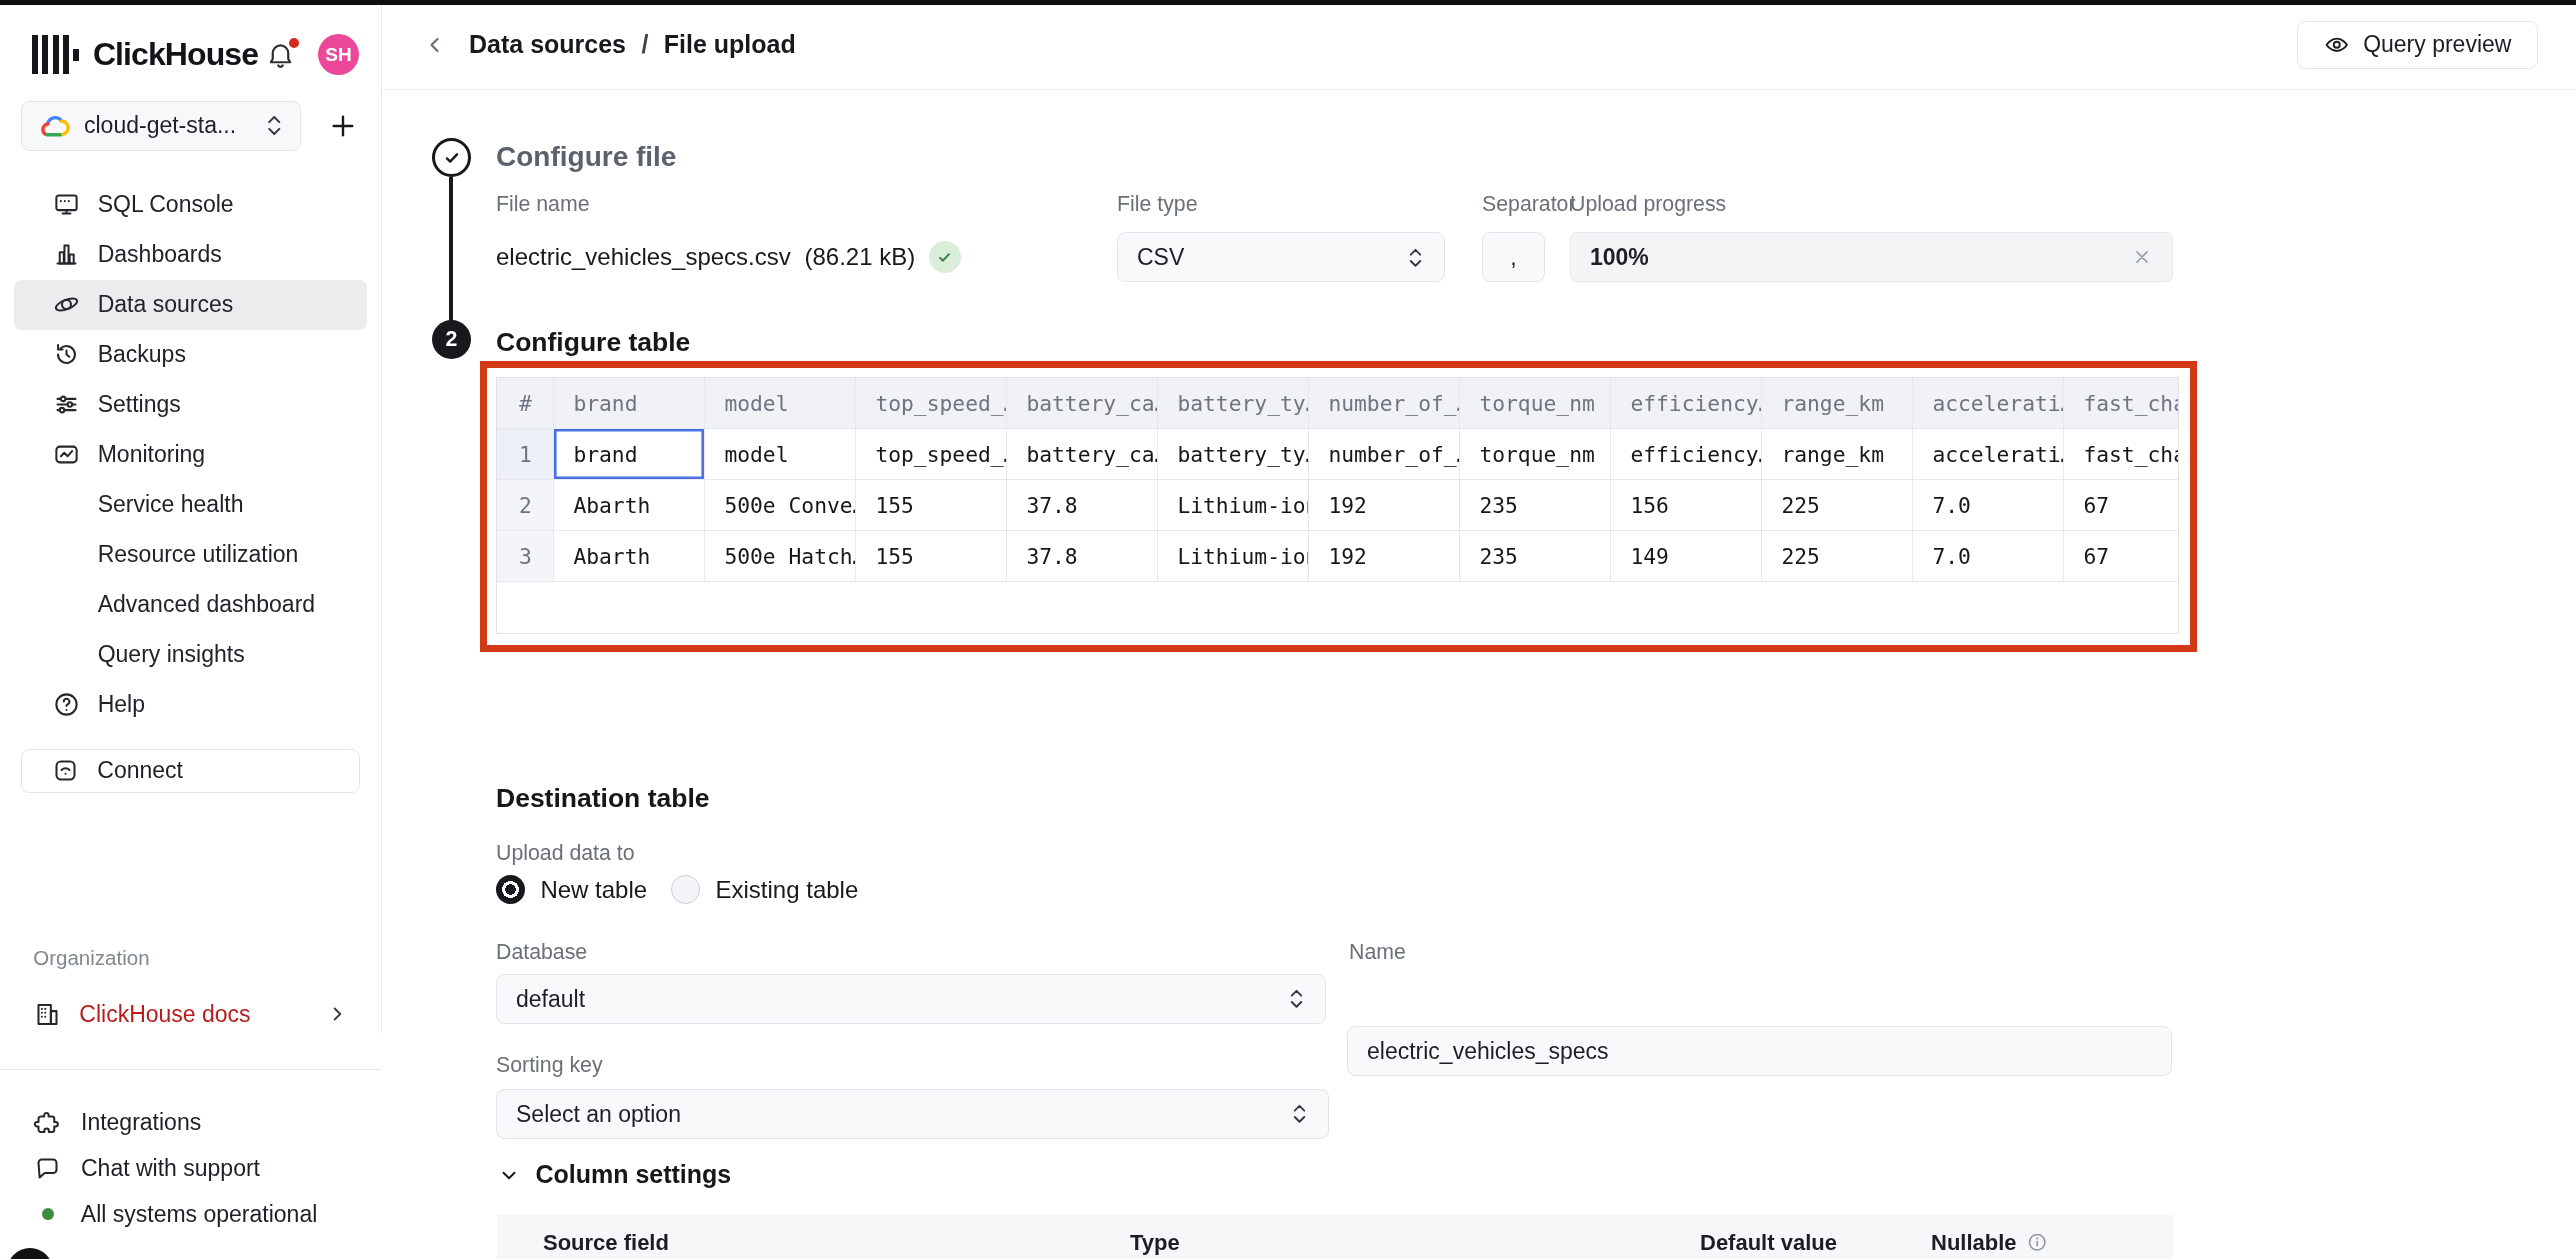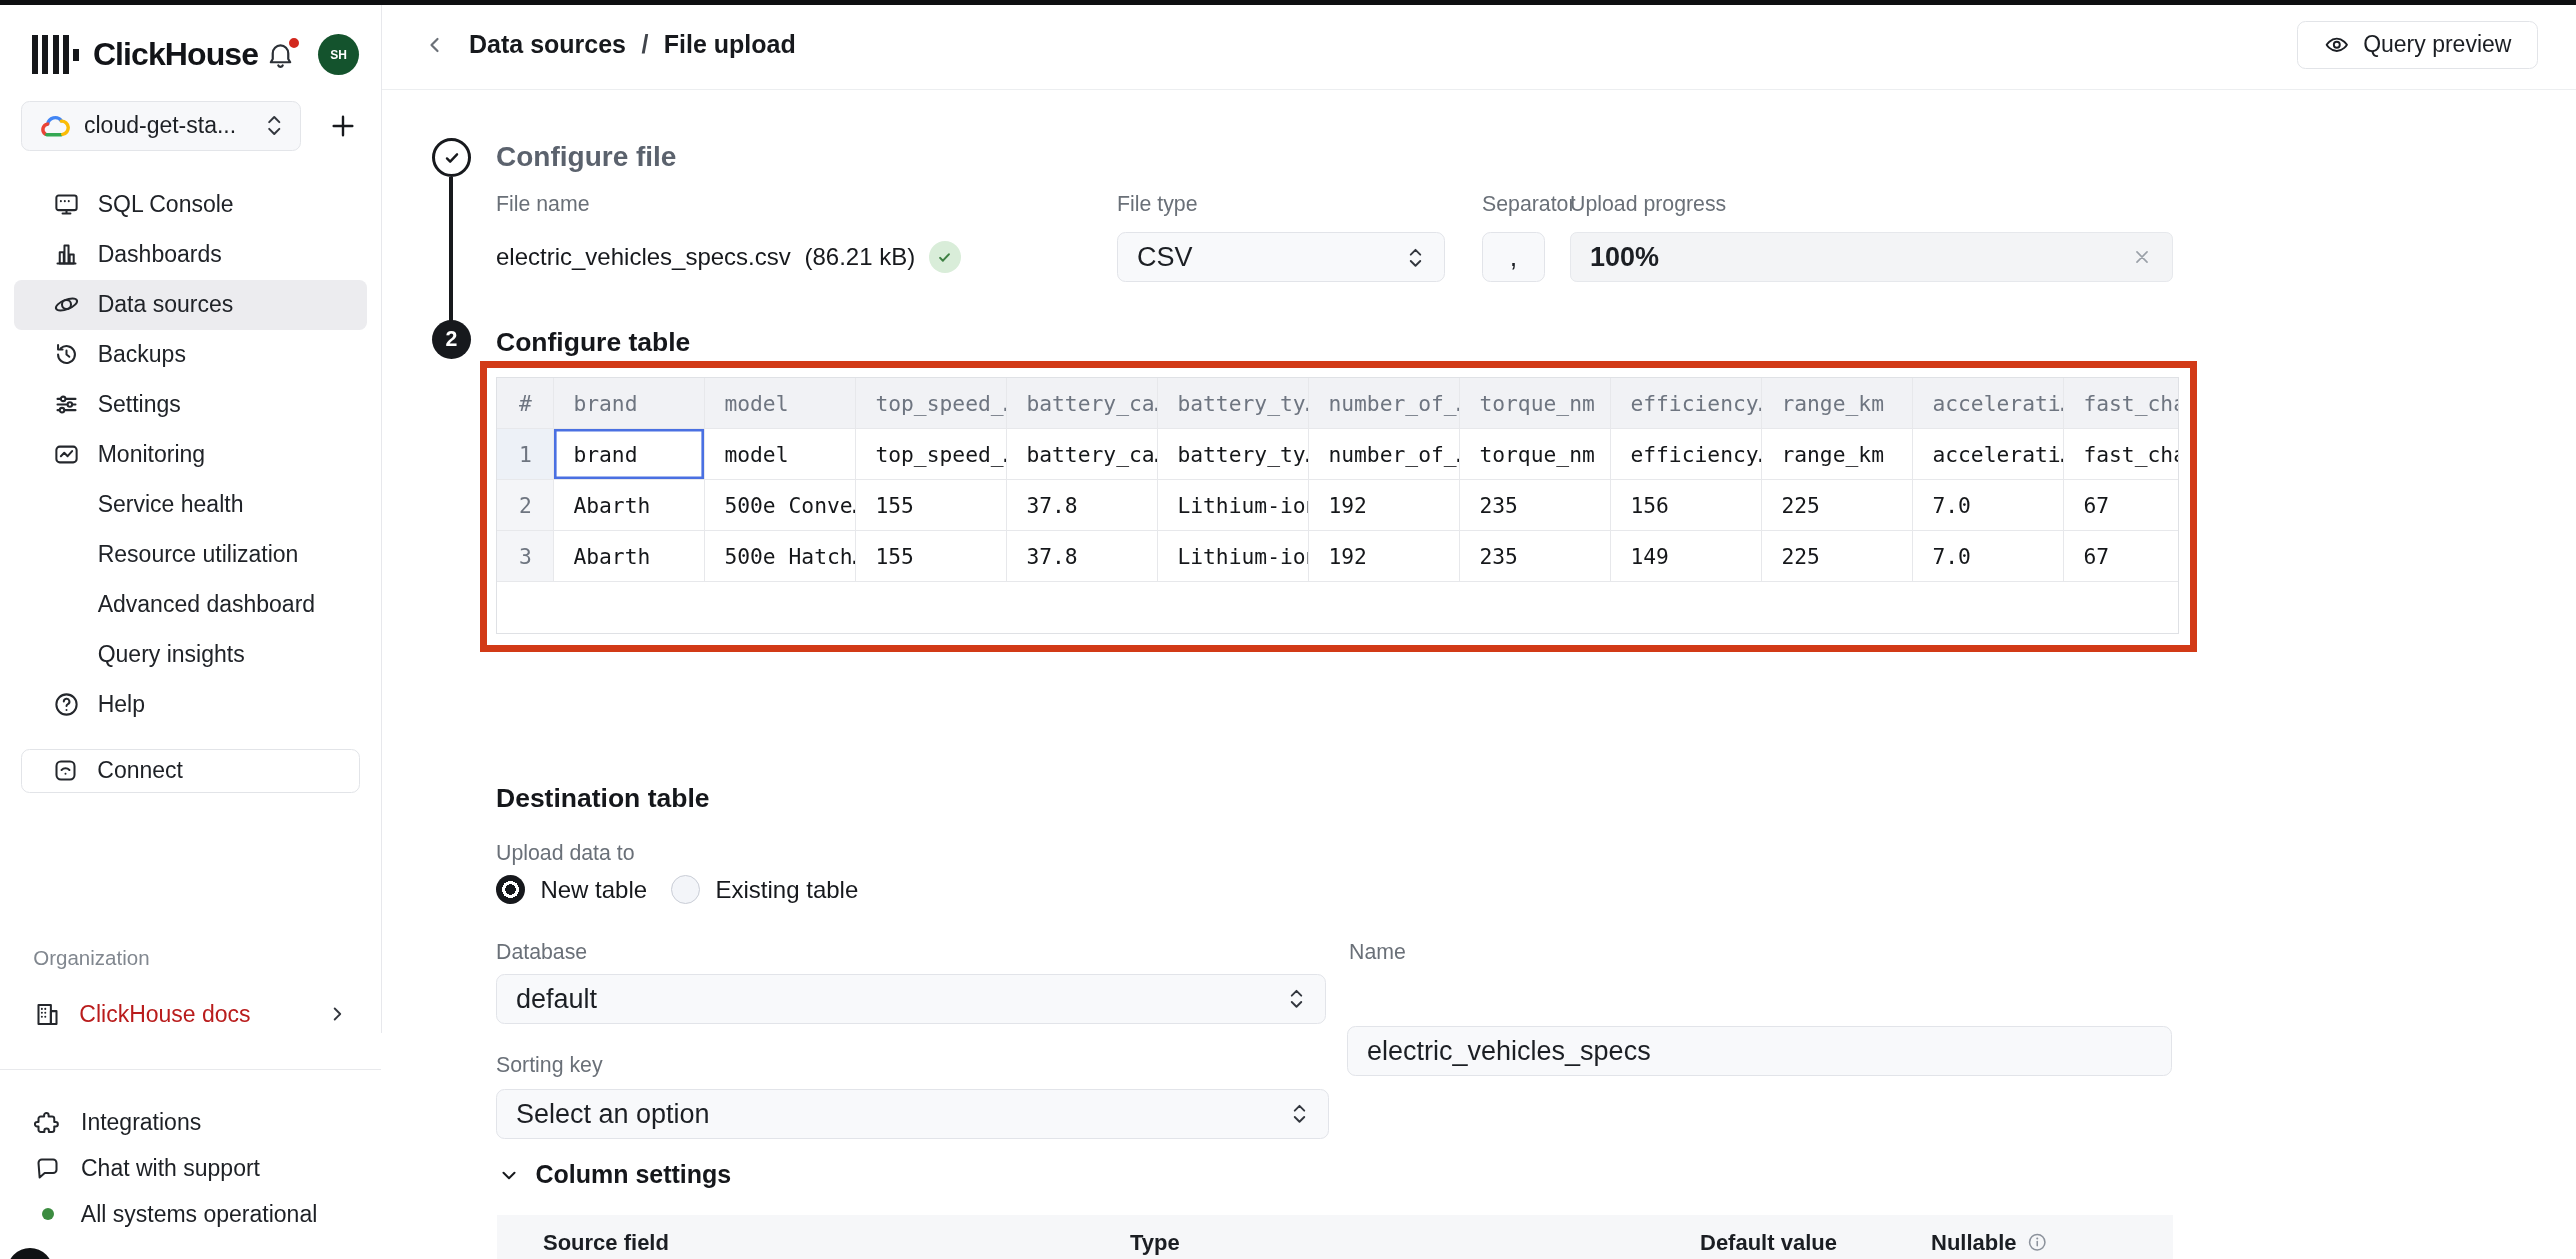--- a/index.html
+++ b/index.html
@@ -13,21 +13,21 @@
   
   .sidebar { width:382px; min-width:382px; height:100%; border-right:0.9px solid #e7e8ec; position:relative; background:#fff; }
   .sb-top { display:flex; align-items:center; padding:34px 22px 0 32px; }
   .logo-wrap { display:flex; align-items:center; gap:13.7px; flex:1; }
   .logo-bars { display:flex; align-items:center; height:39px; gap:4.3px; }
   .logo-bars .bar { width:6px; height:39px; background:#15171a; }
   .logo-bars .dot { width:6px; height:12px; background:#15171a; }
   .logo-text { font-size:32px; font-weight:700; letter-spacing:-0.9px; color:#121418; }
   .bell-wrap { position:relative; margin-right:22px; cursor:pointer; }
   .bell-dot { position:absolute; top:-3.4px; right:-5.1px; width:14.5px; height:14.5px; border-radius:50%; background:#d2281e; border:2.6px solid #fff; }
-  .avatar { width:41px; height:41px; border-radius:50%; background:#14532d; color:#fff; font-size:12px; font-weight:700; display:flex; align-items:center; justify-content:center; }
+  .avatar { width:41px; height:41px; border-radius:50%; background:#ec4899; color:#fff; font-size:19px; font-weight:700; display:flex; align-items:center; justify-content:center; }
 
   .service-row { display:flex; align-items:center; margin:25.6px 0 0 21.3px; }
   .service-select { width:280px; height:50px; border:0.9px solid #e3e5e9; background:#f7f8fa; border-radius:8.5px; display:flex; align-items:center; padding:0 15.4px 0 17px; cursor:pointer; }
   .service-select .sel-label { flex:1; font-size:23px; color:#1d2025; margin-left:13.7px; white-space:nowrap; overflow:hidden; }
   .add-btn { margin-left:25.6px; cursor:pointer; display:flex; align-items:center; }
 
   .menu { margin-top:29px; padding:0 13.7px; }
   .menu-item { display:flex; align-items:center; height:50px; border-radius:7.7px; padding-left:38px; font-size:23px; color:#202328; cursor:pointer; }
   .menu-item .mi-icon { width:29px; height:29px; margin-right:17px; display:flex; align-items:center; justify-content:center; }
   .menu-item.active { background:#ececef; font-weight:500; }
@@ -69,21 +69,21 @@
   .cf-fields { position:absolute; left:114px; top:102px; display:flex; }
   .field-label { font-size:21.3px; color:#6a7078; margin-bottom:15.4px; white-space:nowrap; }
   .col-file { width:621px; }
   .col-type { width:328px; }
   .col-sep  { width:63px; margin-left:37px; }
   .col-prog { width:603px; margin-left:25px; }
   .file-line { display:flex; align-items:center; height:50px; font-size:24px; color:#17191d; }
   .file-size { margin-left:13.7px; }
   .green-badge { width:32px; height:32px; border-radius:50%; background:#d9edd9; margin-left:13.7px; display:flex; align-items:center; justify-content:center; }
 
-  .boxfield { height:50px; border:0.9px solid #e2e4e9; background:#f8f9fb; border-radius:8.5px; display:flex; align-items:center; padding:0 19px; font-size:27px; color:#1c1f24; cursor:pointer; }
+  .boxfield { height:50px; border:0.9px solid #e2e4e9; background:#f8f9fb; border-radius:8.5px; display:flex; align-items:center; padding:0 19px; font-size:23px; color:#1c1f24; cursor:pointer; }
   .boxfield .bf-label { flex:1; white-space:nowrap; overflow:hidden; }
   .sep-box { justify-content:center; padding:0; }
   .prog-box { background:#f3f4f6; border:0.9px solid #e6e8ec; border-radius:6.8px; }
   .prog-box .bf-label { font-weight:600; }
 
   .ct-title { position:absolute; left:114px; top:237px; font-size:26.5px; font-weight:700; color:#15171b; }
   .red-box { position:absolute; left:98px; top:271px; width:1717px; height:291px; border:7.7px solid #d23a17; background:#fff; }
   .grid-wrap { margin:9.4px; width:1683px; height:257px; border:0.9px solid #dfe1e5; overflow:hidden; background:#fff; }
   .grid { display:grid; grid-template-columns:57px repeat(11, 151px); font-family:"DejaVu Sans Mono", monospace; font-size:21.3px; }
   .gc { height:51px; display:flex; align-items:center; padding-left:19px; border-right:0.9px solid #e7e8eb; border-bottom:0.9px solid #e7e8eb; color:#15171a; white-space:nowrap; overflow:hidden; background:#fff; }

